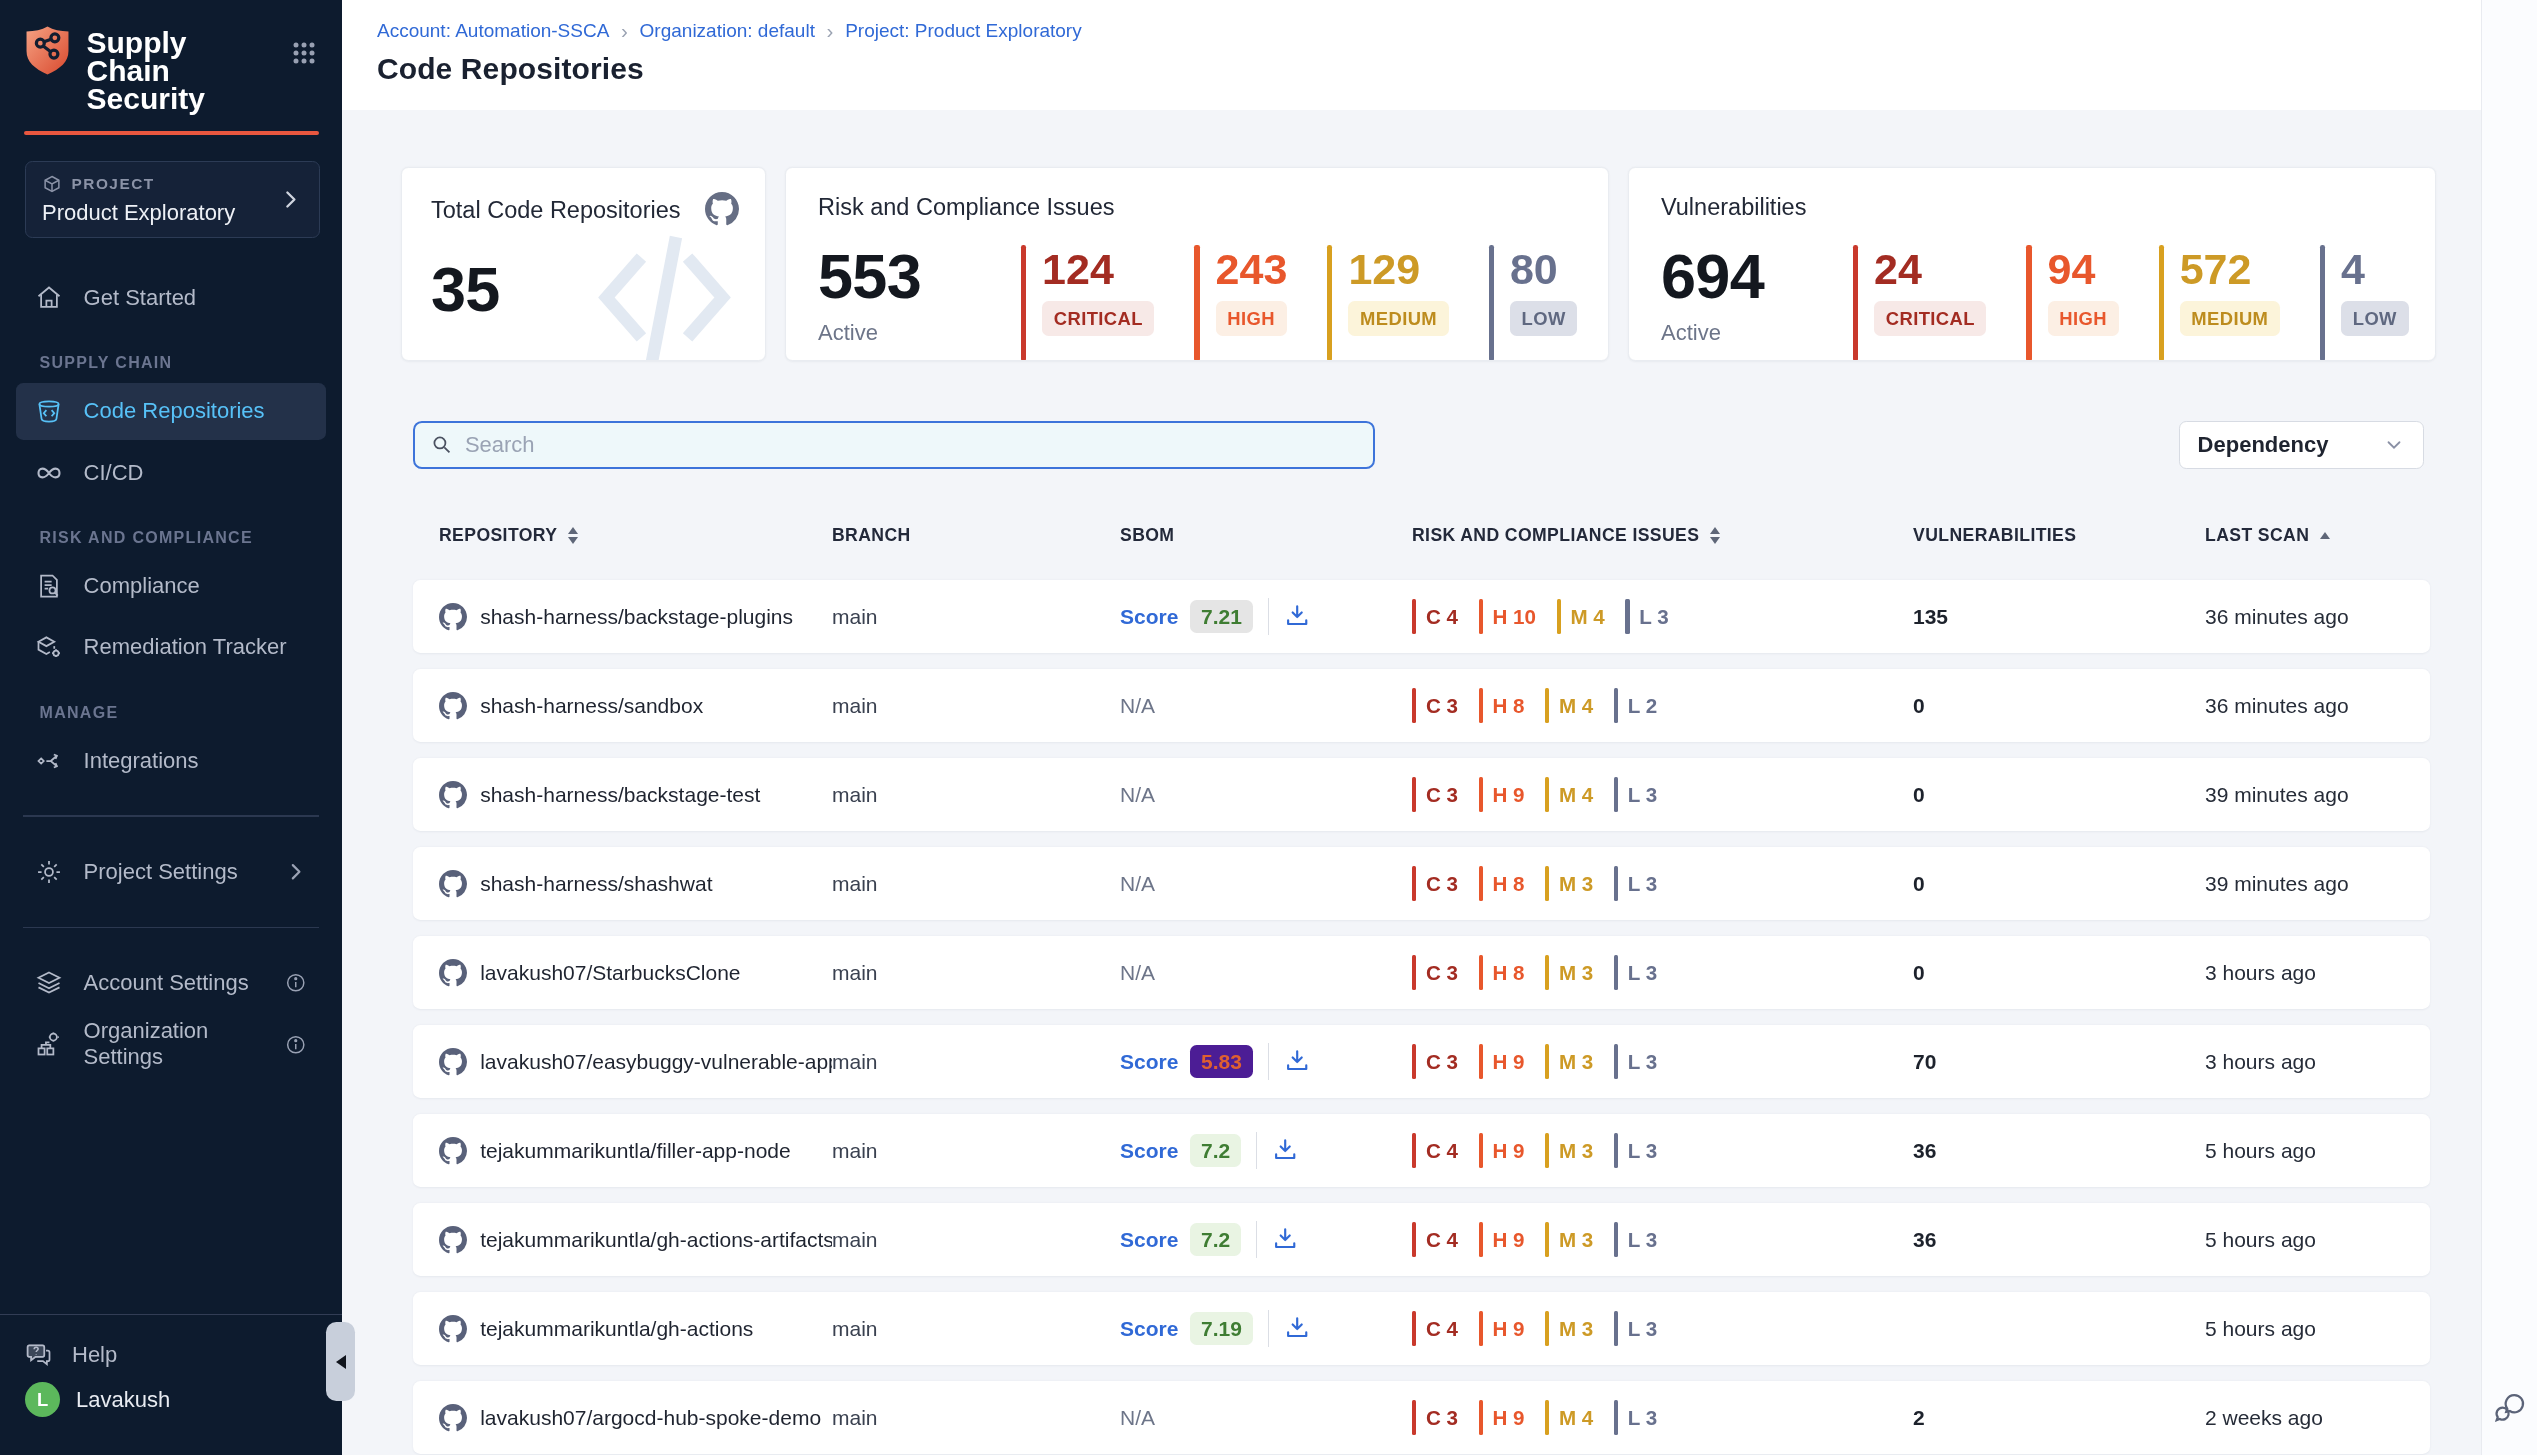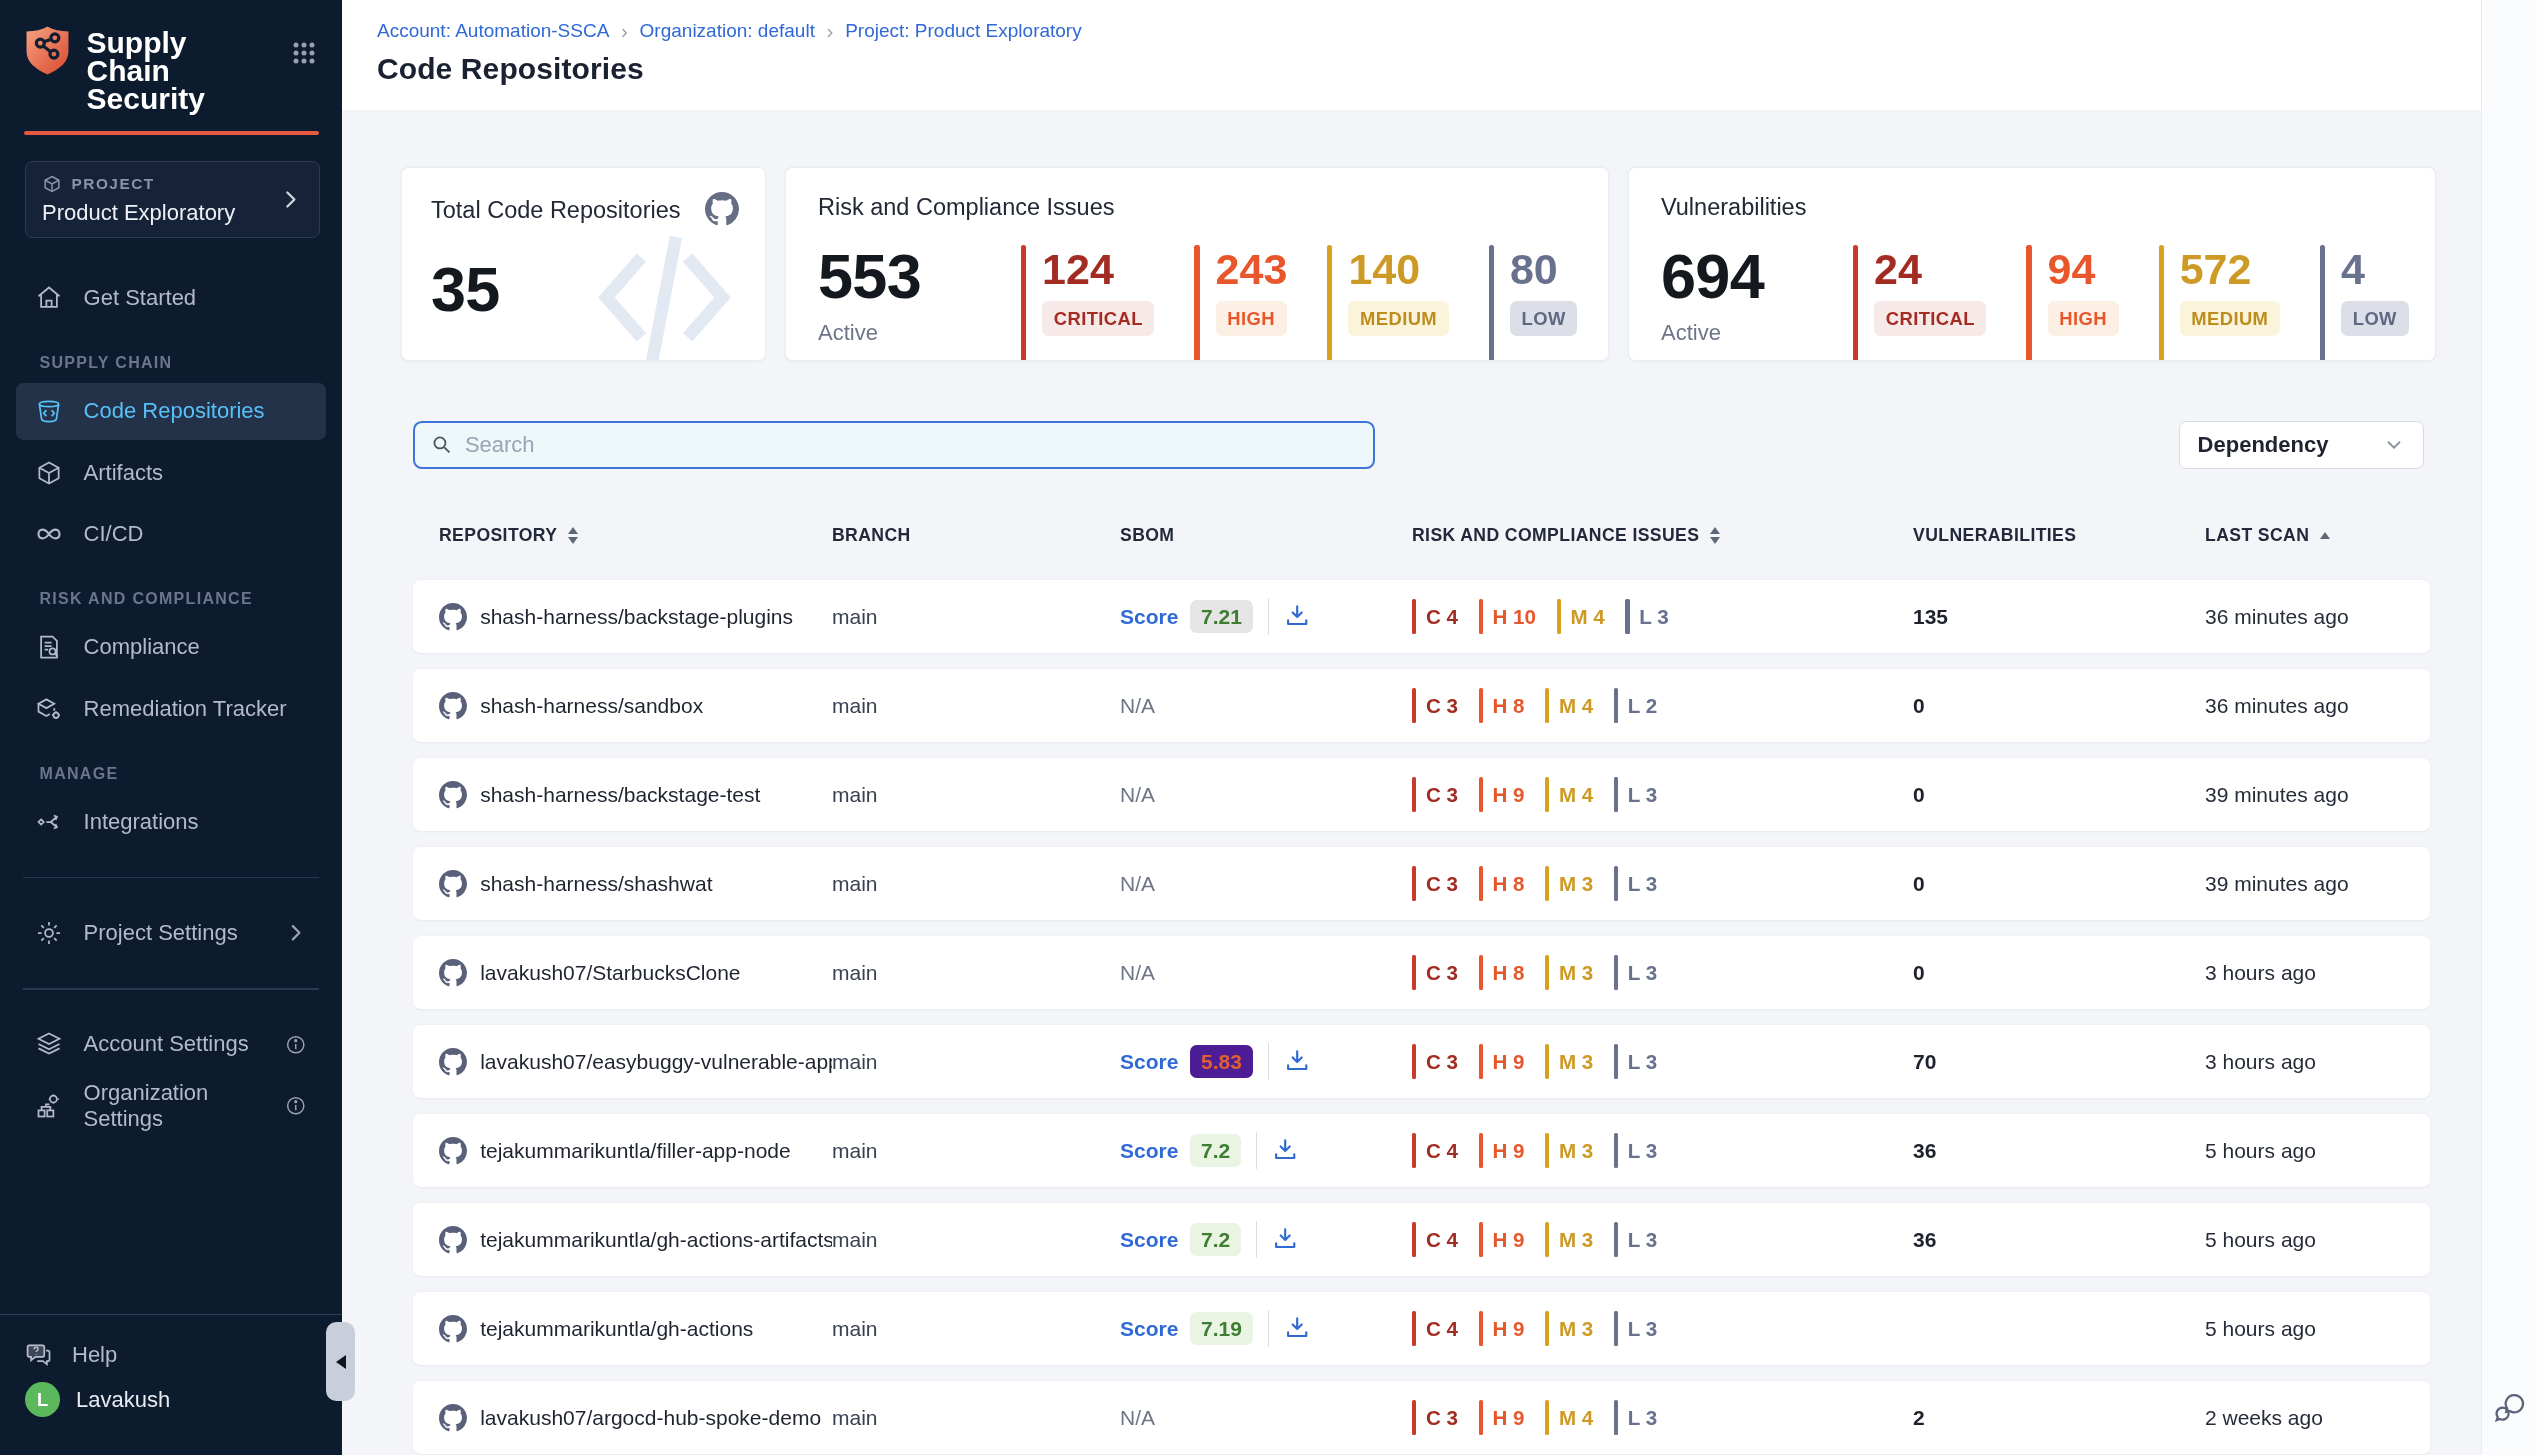--- a/index.html
+++ b/index.html
@@ -194,29 +194,20 @@
             <svg viewBox="0 0 32 32" fill="none" stroke="currentColor" stroke-width="2">
               <path d="M5 8c0-2 5-3 11-3s11 1 11 3-5 3-11 3S5 10 5 8z"></path>
               <path d="M5 8l2.5 17c.2 1.7 4 3 8.5 3s8.3-1.3 8.5-3L27 8"></path>
               <path d="M13 15l-3 3.5 3 3.5M19 15l3 3.5-3 3.5"></path>
             </svg>
           </span>
           <span class="nlabel">Code Repositories</span>
         </div>
         <div class="nav-item">
           <span class="nico">
-            <svg viewBox="0 0 32 32" fill="none" stroke="currentColor" stroke-width="2">
-              <path d="M16 4l11 6v12l-11 6-11-6V10z"></path>
-              <path d="M5 10l11 6 11-6M16 16v12"></path>
-            </svg>
-          </span>
-          <span class="nlabel">Artifacts</span>
-        </div>
-        <div class="nav-item">
-          <span class="nico">
             <svg viewBox="0 0 32 32" fill="none" stroke="currentColor" stroke-width="2.4">
               <path d="M16 16c-2.5-3.5-5-5-7.5-5C5.5 11 4 13.2 4 16s1.5 5 4.5 5c2.5 0 5-1.5 7.5-5zm0 0c2.5 3.5 5 5 7.5 5 3 0 4.5-2.2 4.5-5s-1.5-5-4.5-5c-2.5 0-5 1.5-7.5 5z"></path>
             </svg>
           </span>
           <span class="nlabel">CI/CD</span>
         </div>
         <div class="nav-title">RISK AND COMPLIANCE</div>
         <div class="nav-item">
           <span class="nico">
             <svg viewBox="0 0 32 32" fill="none" stroke="currentColor" stroke-width="2">
@@ -378,21 +369,21 @@
                 <div class="sev-group">
                   <i class="sev-bar" style="background: rgb(232, 87, 44);"></i>
                   <div class="sev-content">
                     <div class="sev-num" style="color: rgb(232, 87, 44);">243</div>
                     <span class="sev-badge" style="background: rgb(252, 239, 228); color: rgb(232, 87, 44);">HIGH</span>
                   </div>
                 </div>
                 <div class="sev-group">
                   <i class="sev-bar" style="background: rgb(216, 160, 31);"></i>
                   <div class="sev-content">
-                    <div class="sev-num" style="color: rgb(205, 154, 38);">140</div>
+                    <div class="sev-num" style="color: rgb(205, 154, 38);">129</div>
                     <span class="sev-badge" style="background: rgb(252, 244, 218); color: rgb(189, 140, 30);">MEDIUM</span>
                   </div>
                 </div>
                 <div class="sev-group">
                   <i class="sev-bar" style="background: rgb(104, 113, 142);"></i>
                   <div class="sev-content">
                     <div class="sev-num" style="color: rgb(104, 113, 142);">80</div>
                     <span class="sev-badge" style="background: rgb(220, 223, 232); color: rgb(95, 104, 128);">LOW</span>
                   </div>
                 </div>

